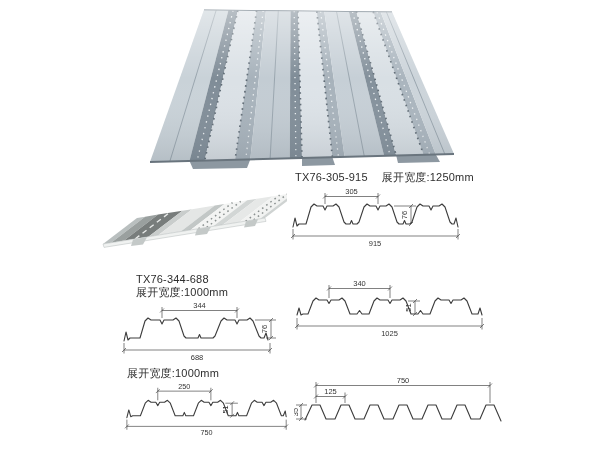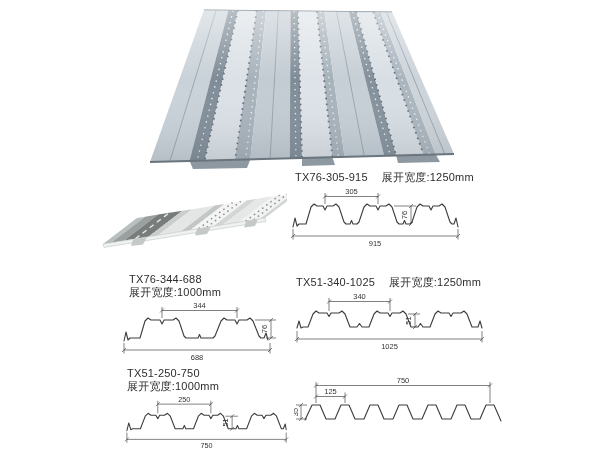--- a/index.html
+++ b/index.html
@@ -128,21 +128,21 @@
         <line x1="1" y1="52" x2="5" y2="48"></line>
           <line x1="166" y1="52" x2="170" y2="48"></line>
       </g>
       <text class="dimtxt" x="61.5" y="8" text-anchor="middle">305</text>
       <text class="dimtxt" transform="translate(117,29) rotate(-90)" text-anchor="middle">76</text>
       <text class="dimtxt" x="85" y="60" text-anchor="middle">915</text>
     </svg>
   </div>
 
   <div class="abs" style="left:120px;top:273px;width:165px;">
-    <div class="diagram-title" style="margin-left:9px;">
+    <div class="diagram-title" style="margin-left:16px;">
       <div>TX76-344-688</div>
       <div>展开宽度:1000mm</div>
     </div>
     <svg width="160" height="62" viewBox="0 0 160 62" style="margin-top:1px;">
       <path class="profile" d="M4,41 L6,32 L8,40 L10,38 L20,38 L25,21 L28,18 L31,20 L40,20 L42,24 L44,20 L53,20 L56,18 L59,21 L64,36 L66,38 L78,38 L79.5,34.5 L81,38 L93,38 L95,36 L101,21 L104,18 L107,20 L115,20 L117,24 L119,20 L127,20 L130,18 L133,21 L139,36 L141,38 L144,38 L146,33 L148,40"></path>
       <g class="dim">
         <line x1="42" y1="7" x2="42" y2="18"></line>
           <line x1="117" y1="7" x2="117" y2="18"></line>
         <line x1="42" y1="10.5" x2="117" y2="10.5"></line>
         <line x1="40" y1="12.5" x2="44" y2="8.5"></line>
@@ -158,23 +158,20 @@
         <line x1="2" y1="52" x2="6" y2="48"></line>
           <line x1="148" y1="52" x2="152" y2="48"></line>
       </g>
       <text class="dimtxt" x="79.5" y="8" text-anchor="middle">344</text>
       <text class="dimtxt" transform="translate(147,29) rotate(-90)" text-anchor="middle">76</text>
       <text class="dimtxt" x="77" y="60" text-anchor="middle">688</text>
     </svg>
   </div>
 
   <div class="abs" style="left:294px;top:276px;width:198px;">
-    <div class="diagram-title" style="margin-left:2px;">
-      <span>TX51-340-1025</span><span class="gap"></span><span>展开宽度:1250mm</span>
-    </div>
     <svg width="195" height="60" viewBox="0 0 195 60" style="margin-top:2px;">
       <path class="profile" d="M3,37 L5,30 L7,37 L9,36 L14,36 L19,23 L22,20 L25,22 L33,22 L35,25.5 L37,22 L45,22 L48,20 L51,23 L56,36 L63,36 L65.5,32.5 L68,36 L75,36 L80,23 L83,20 L86,22 L94,22 L96,25.5 L98,22 L106,22 L109,20 L112,23 L117,36 L124,36 L126.5,32.5 L129,36 L136,36 L141,23 L144,20 L147,22 L155,22 L157,25.5 L159,22 L167,22 L170,20 L173,23 L178,36 L184,36 L186,30 L188,37"></path>
       <g class="dim">
         <line x1="35" y1="7" x2="35" y2="20"></line>
           <line x1="96" y1="7" x2="96" y2="20"></line>
         <line x1="35" y1="10.5" x2="96" y2="10.5"></line>
         <line x1="33" y1="12.5" x2="37" y2="8.5"></line>
           <line x1="94" y1="12.5" x2="98" y2="8.5"></line>
         <line x1="114" y1="23" x2="126" y2="23"></line>
           <line x1="121" y1="23" x2="121" y2="36"></line>
@@ -187,21 +184,20 @@
           <line x1="186" y1="50" x2="190" y2="46"></line>
       </g>
       <text class="dimtxt" x="65.5" y="8" text-anchor="middle">340</text>
       <text class="dimtxt" transform="translate(117,29.5) rotate(-90)" text-anchor="middle">51</text>
       <text class="dimtxt" x="95.5" y="57.5" text-anchor="middle">1025</text>
     </svg>
   </div>
 
   <div class="abs" style="left:120px;top:367px;width:178px;">
     <div class="diagram-title" style="margin-left:7px;">
-      <div>TX51-250-750</div>
       <div>展开宽度:1000mm</div>
     </div>
     <svg width="175" height="56" viewBox="0 0 175 58" style="margin-top:1px;">
       <path class="profile" d="M4,38 L6,30 L8,37 L10,36 L18,36 L23,23 L26,20 L29,22 L34,22 L36,25.5 L38,22 L43,22 L46,20 L49,23 L54,36 L62,36 L63.5,32.5 L65,36 L73,36 L78,23 L81,20 L84,22 L89,22 L91,25.5 L93,22 L98,22 L101,20 L104,23 L109,36 L117,36 L118.5,32.5 L120,36 L128,36 L133,23 L136,20 L139,22 L144,22 L146,25.5 L148,22 L153,22 L156,20 L159,23 L164,36 L166,36 L168,31 L169,37"></path>
       <g class="dim">
         <line x1="36" y1="7" x2="36" y2="20"></line>
           <line x1="91" y1="7" x2="91" y2="20"></line>
         <line x1="36" y1="10.5" x2="91" y2="10.5"></line>
         <line x1="34" y1="12.5" x2="38" y2="8.5"></line>
           <line x1="89" y1="12.5" x2="93" y2="8.5"></line>

